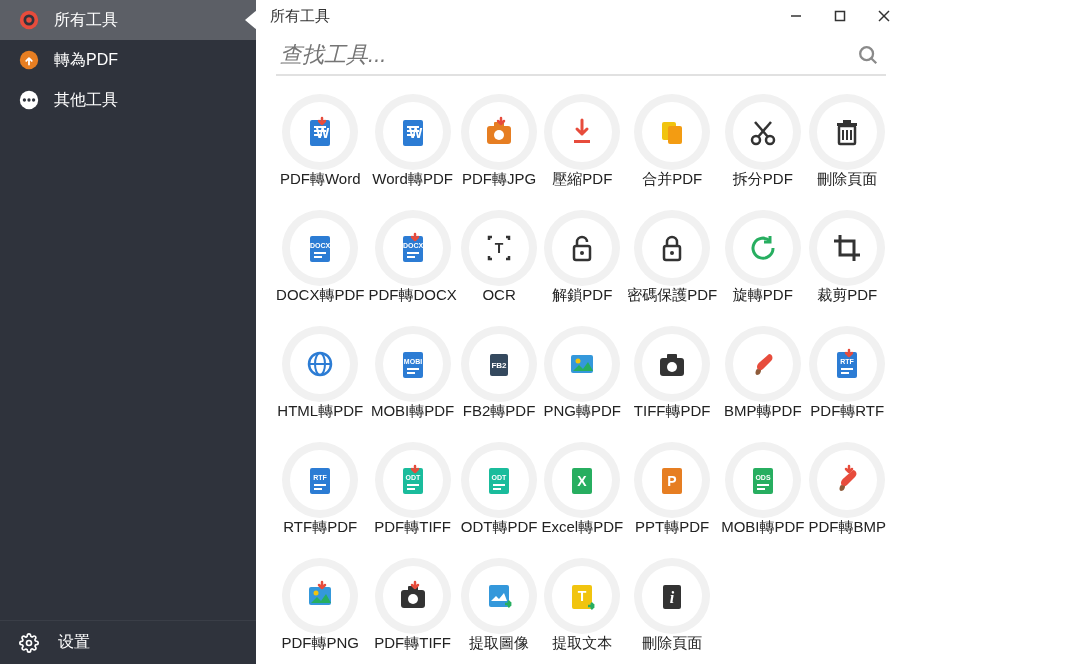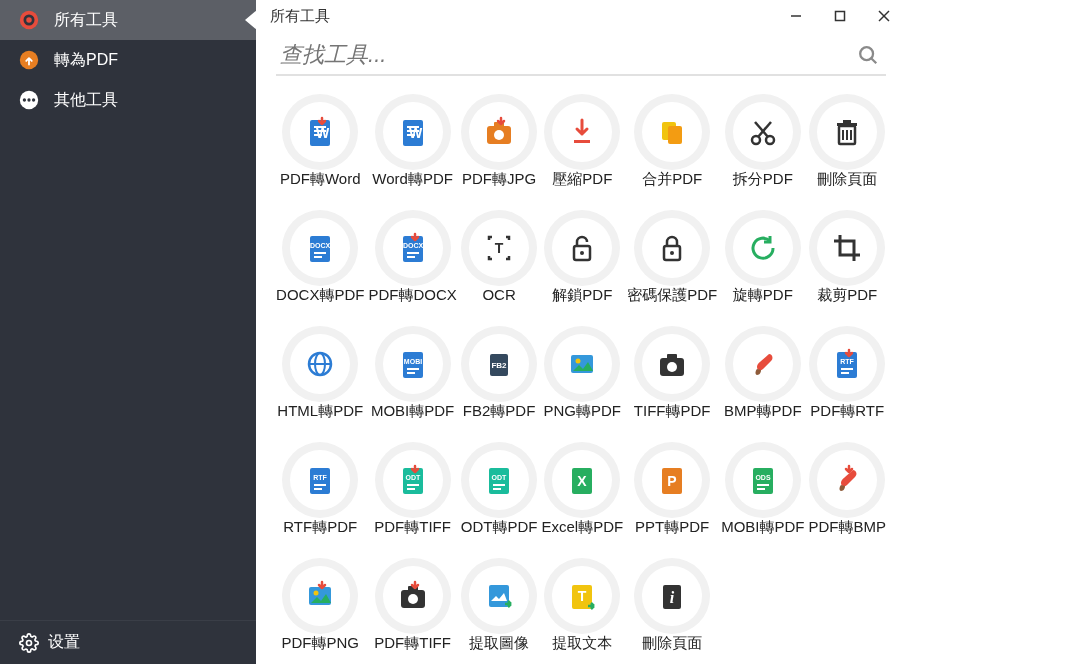--- a/index.html
+++ b/index.html
@@ -4,21 +4,21 @@
 <style>
   * { box-sizing: border-box; margin: 0; padding: 0; }
   body { font-family: "Microsoft YaHei", "PingFang TC", sans-serif; background: #fff; width: 1086px; height: 664px; overflow: hidden; }
   .app { display: flex; width: 906px; height: 664px; }
   .sidebar { width: 280px; background: #2f333c; color: #fff; display: flex; flex-direction: column; }
   .nav { flex: 1; }
   .nav-item { display: flex; align-items: center; gap: 14px; padding: 0 18px; height: 40px; cursor: pointer; font-size: 16px; position: relative; }
   .nav-item.active { background: #5c5f66; }
   .nav-item.active::after { content: ''; position: absolute; right: -1px; top: 50%; transform: translateY(-50%); border-top: 10px solid transparent; border-bottom: 10px solid transparent; border-right: 12px solid #fff; }
   .nav-icon { width: 22px; height: 22px; display: flex; align-items: center; justify-content: center; }
-  .settings { display: flex; align-items: center; gap: 8px; padding: 0 18px; height: 44px; cursor: pointer; font-size: 16px; border-top: 1px solid #3a3e47; }
+  .settings { display: flex; align-items: center; gap: 18px; padding: 0 18px; height: 44px; cursor: pointer; font-size: 16px; border-top: 1px solid #3a3e47; }
   .main { flex: 1; display: flex; flex-direction: column; background: #fff; }
   .titlebar { display: flex; align-items: center; height: 32px; padding-left: 14px; }
   .titlebar-title { font-size: 15px; color: #333; flex: 1; }
   .win-ctrl { width: 44px; height: 32px; display: flex; align-items: center; justify-content: center; cursor: pointer; }
   .searchbar { margin: 4px 20px 8px 20px; border-bottom: 2px solid #e1e1e1; display: flex; align-items: center; gap: 35px; }
   .searchbar input { flex: 1; border: none; outline: none; font-size: 22px; font-style: italic; color: #999; padding: 6px 4px; background: transparent; font-family: inherit; }
   .search-icon { width: 36px; height: 36px; display: flex; align-items: center; justify-content: center; color: #999; }
   .tools-grid { flex: 1; padding: 6px 20px 10px 20px; display: grid; grid-template-columns: repeat(7, 1fr); grid-auto-rows: 112px; column-gap: 4px; row-gap: 4px; overflow-y: auto; }
   .tool { display: flex; flex-direction: column; align-items: center; justify-content: flex-start; cursor: pointer; padding-top: 4px; }
   .tool-icon-outer { width: 76px; height: 76px; border-radius: 50%; background: #f1f1f1; display: flex; align-items: center; justify-content: center; }

